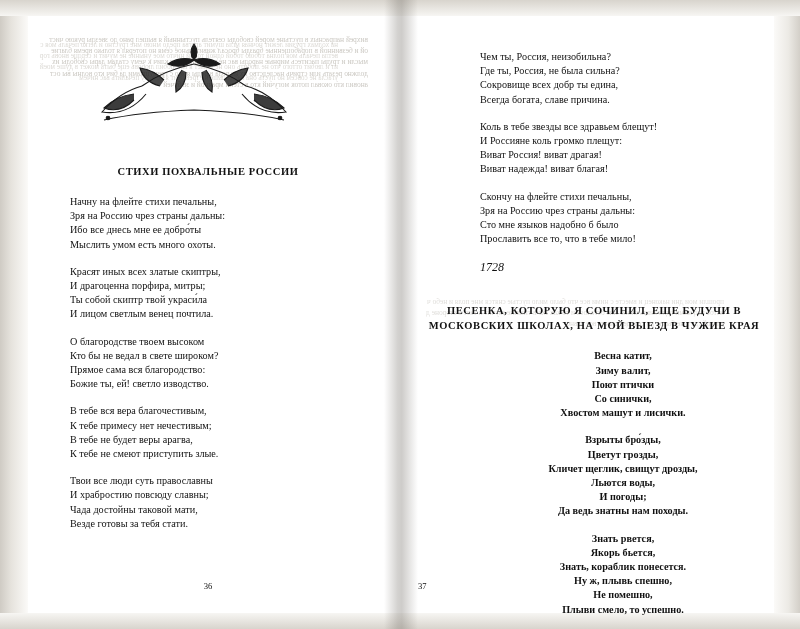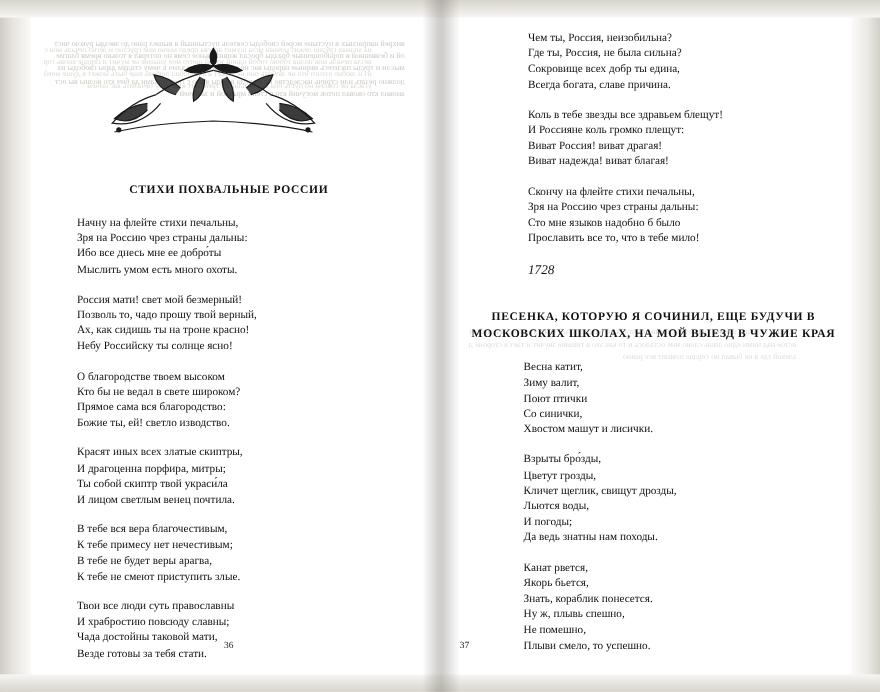--- a/index.html
+++ b/index.html
@@ -46,21 +46,21 @@
   .ornament{width:260px;height:96px;margin:18px auto 6px 34px;}
 
   h2.title{
     font-size:10.5px;letter-spacing:.6px;text-align:center;font-weight:bold;
     margin:26px 0 18px 0;
   }
   h2.title.right{margin:28px 0 16px 0;line-height:15px;}
 
   .stanza{margin:0 0 13px 0;}
   .line{font-size:10.2px;line-height:14.2px;white-space:pre;}
-  .center .line{}
+  .center .line{text-align:center;font-weight:bold;}
   .year{font-size:12px;font-style:italic;margin:14px 0 0 0;}
 
   .folio{position:absolute;bottom:22px;font-size:8.6px;}
   .folio.l{left:0;width:356px;text-align:center;}
   .folio.r{left:0;width:352px;text-align:left;}
 
   .block-left{margin-left:40px;}
   .block-right{margin-left:62px;}
   .block-song{margin-left:58px;}
 </style>
@@ -107,38 +107,32 @@
       <h2 class="title">СТИХИ ПОХВАЛЬНЫЕ РОССИИ</h2>
 
       <div class="block-left">
         <div class="stanza">
           <div class="line">Начну на флейте стихи печальны,</div>
           <div class="line">Зря на Россию чрез страны дальны:</div>
           <div class="line">Ибо все днесь мне ее добро́ты</div>
           <div class="line">Мыслить умом есть много охоты.</div>
         </div>
         <div class="stanza">
-          <div class="line">Россия мати! свет мой безмерный!</div>
-          <div class="line">Позволь то, чадо прошу твой верный,</div>
-          <div class="line">Ах, как сидишь ты на троне красно!</div>
-          <div class="line">Небу Российску ты солнце ясно!</div>
+          <div class="line">Красят иных всех златые скиптры,</div>
+          <div class="line">И драгоценна порфира, митры;</div>
+          <div class="line">Ты собой скиптр твой украси́ла</div>
+          <div class="line">И лицом светлым венец почтила.</div>
         </div>
         <div class="stanza">
           <div class="line">О благородстве твоем высоком</div>
           <div class="line">Кто бы не ведал в свете широком?</div>
           <div class="line">Прямое сама вся благородство:</div>
           <div class="line">Божие ты, ей! светло изводство.</div>
         </div>
         <div class="stanza">
-          <div class="line">Красят иных всех златые скиптры,</div>
-          <div class="line">И драгоценна порфира, митры;</div>
-          <div class="line">Ты собой скиптр твой украси́ла</div>
-          <div class="line">И лицом светлым венец почтила.</div>
-        </div>
-        <div class="stanza">
           <div class="line">В тебе вся вера благочестивым,</div>
           <div class="line">К тебе примесу нет нечестивым;</div>
           <div class="line">В тебе не будет веры арагва,</div>
           <div class="line">К тебе не смеют приступить злые.</div>
         </div>
         <div class="stanza">
           <div class="line">Твои все люди суть православны</div>
           <div class="line">И храбростию повсюду славны;</div>
           <div class="line">Чада достойны таковой мати,</div>
           <div class="line">Везде готовы за тебя стати.</div>
@@ -148,21 +142,21 @@
 
     <div class="folio l">36</div>
   </div>
 
   <div class="page right">
     <div class="ghost" style="left:6px;top:280px;width:300px;height:250px;opacity:.45">
       прошли мои дни наконец и вместе с ними все что было мило пустые снятся мне поля и небо чистое над ними одно лишь слово мне осталось и то как эхо в тишине звучит и тает в стороне далекой где я не бывал но сердце помнит все равно
     </div>
 
     <div class="content">
-      <div class="block-right" style="padding-top:12px;">
+      <div class="block-right" style="padding-top:34px;">
         <div class="stanza">
           <div class="line">Чем ты, Россия, неизобильна?</div>
           <div class="line">Где ты, Россия, не была сильна?</div>
           <div class="line">Сокровище всех добр ты едина,</div>
           <div class="line">Всегда богата, славе причина.</div>
         </div>
         <div class="stanza">
           <div class="line">Коль в тебе звезды все здравьем блещут!</div>
           <div class="line">И Россияне коль громко плещут:</div>
           <div class="line">Виват Россия! виват драгая!</div>
@@ -191,21 +185,21 @@
         </div>
         <div class="stanza">
           <div class="line">Взрыты бро́зды,</div>
           <div class="line">Цветут грозды,</div>
           <div class="line">Кличет щеглик, свищут дрозды,</div>
           <div class="line">Льются воды,</div>
           <div class="line">И погоды;</div>
           <div class="line">Да ведь знатны нам походы.</div>
         </div>
         <div class="stanza">
-          <div class="line">Канат рвется,</div>
+          <div class="line">Знать рвется,</div>
           <div class="line">Якорь бьется,</div>
           <div class="line">Знать, кораблик понесется.</div>
           <div class="line">Ну ж, плывь спешно,</div>
           <div class="line">Не помешно,</div>
           <div class="line">Плыви смело, то успешно.</div>
         </div>
       </div>
     </div>
 
     <div class="folio r">37</div>

